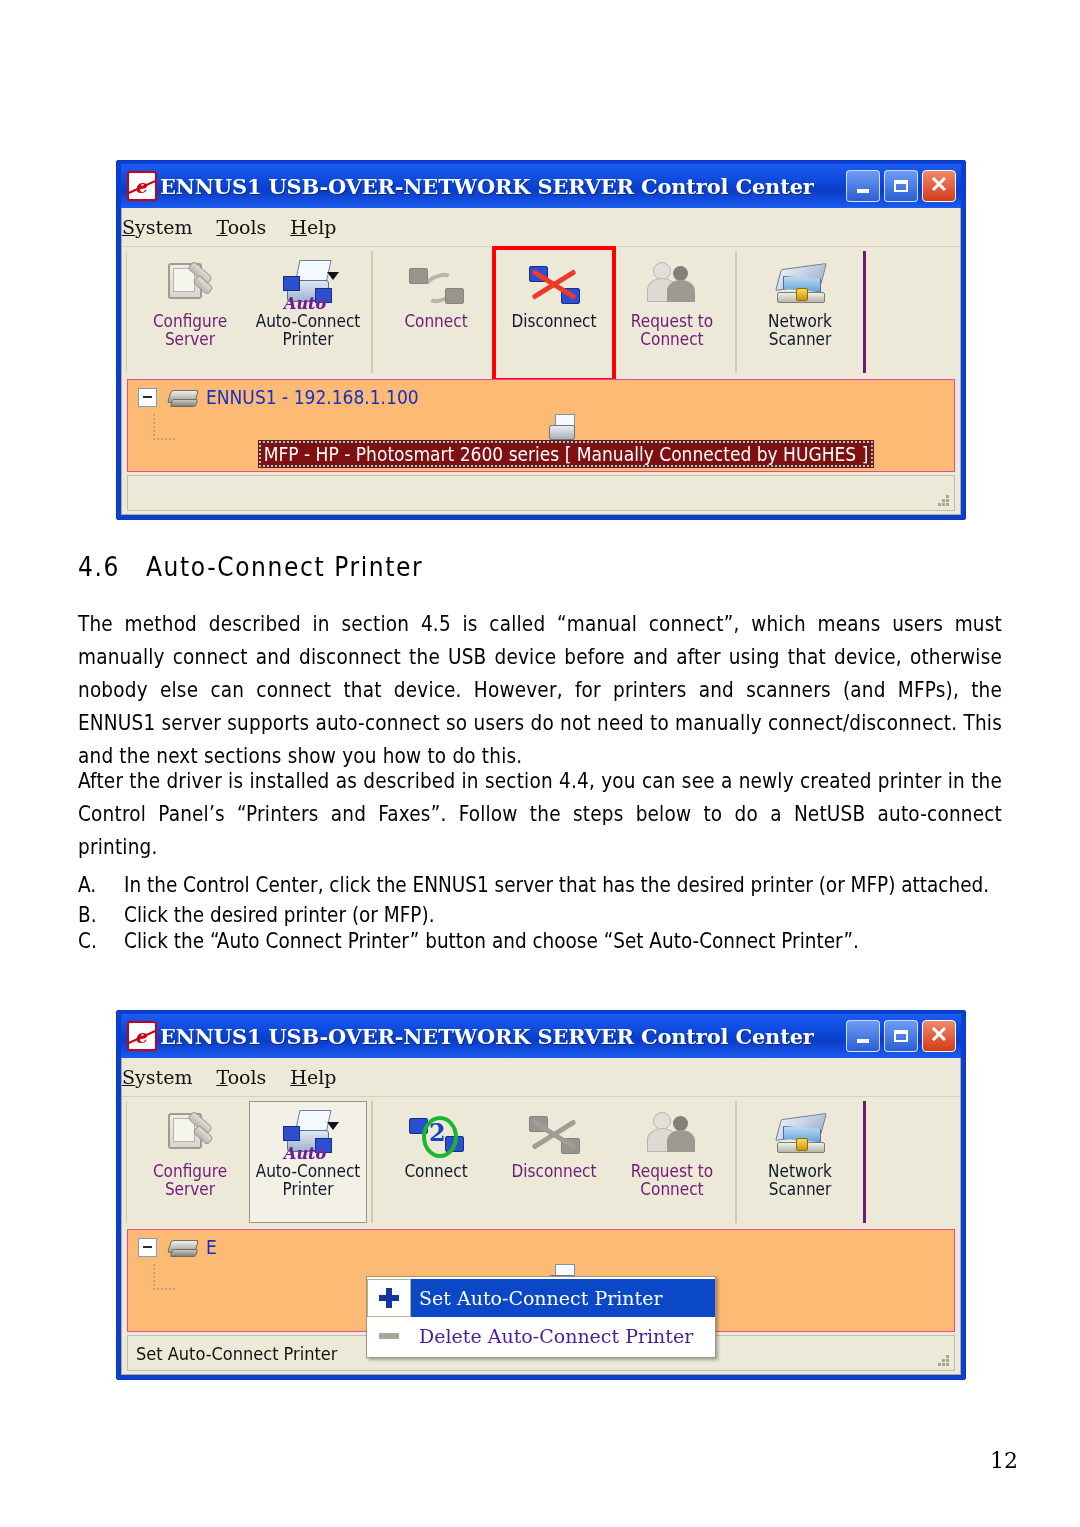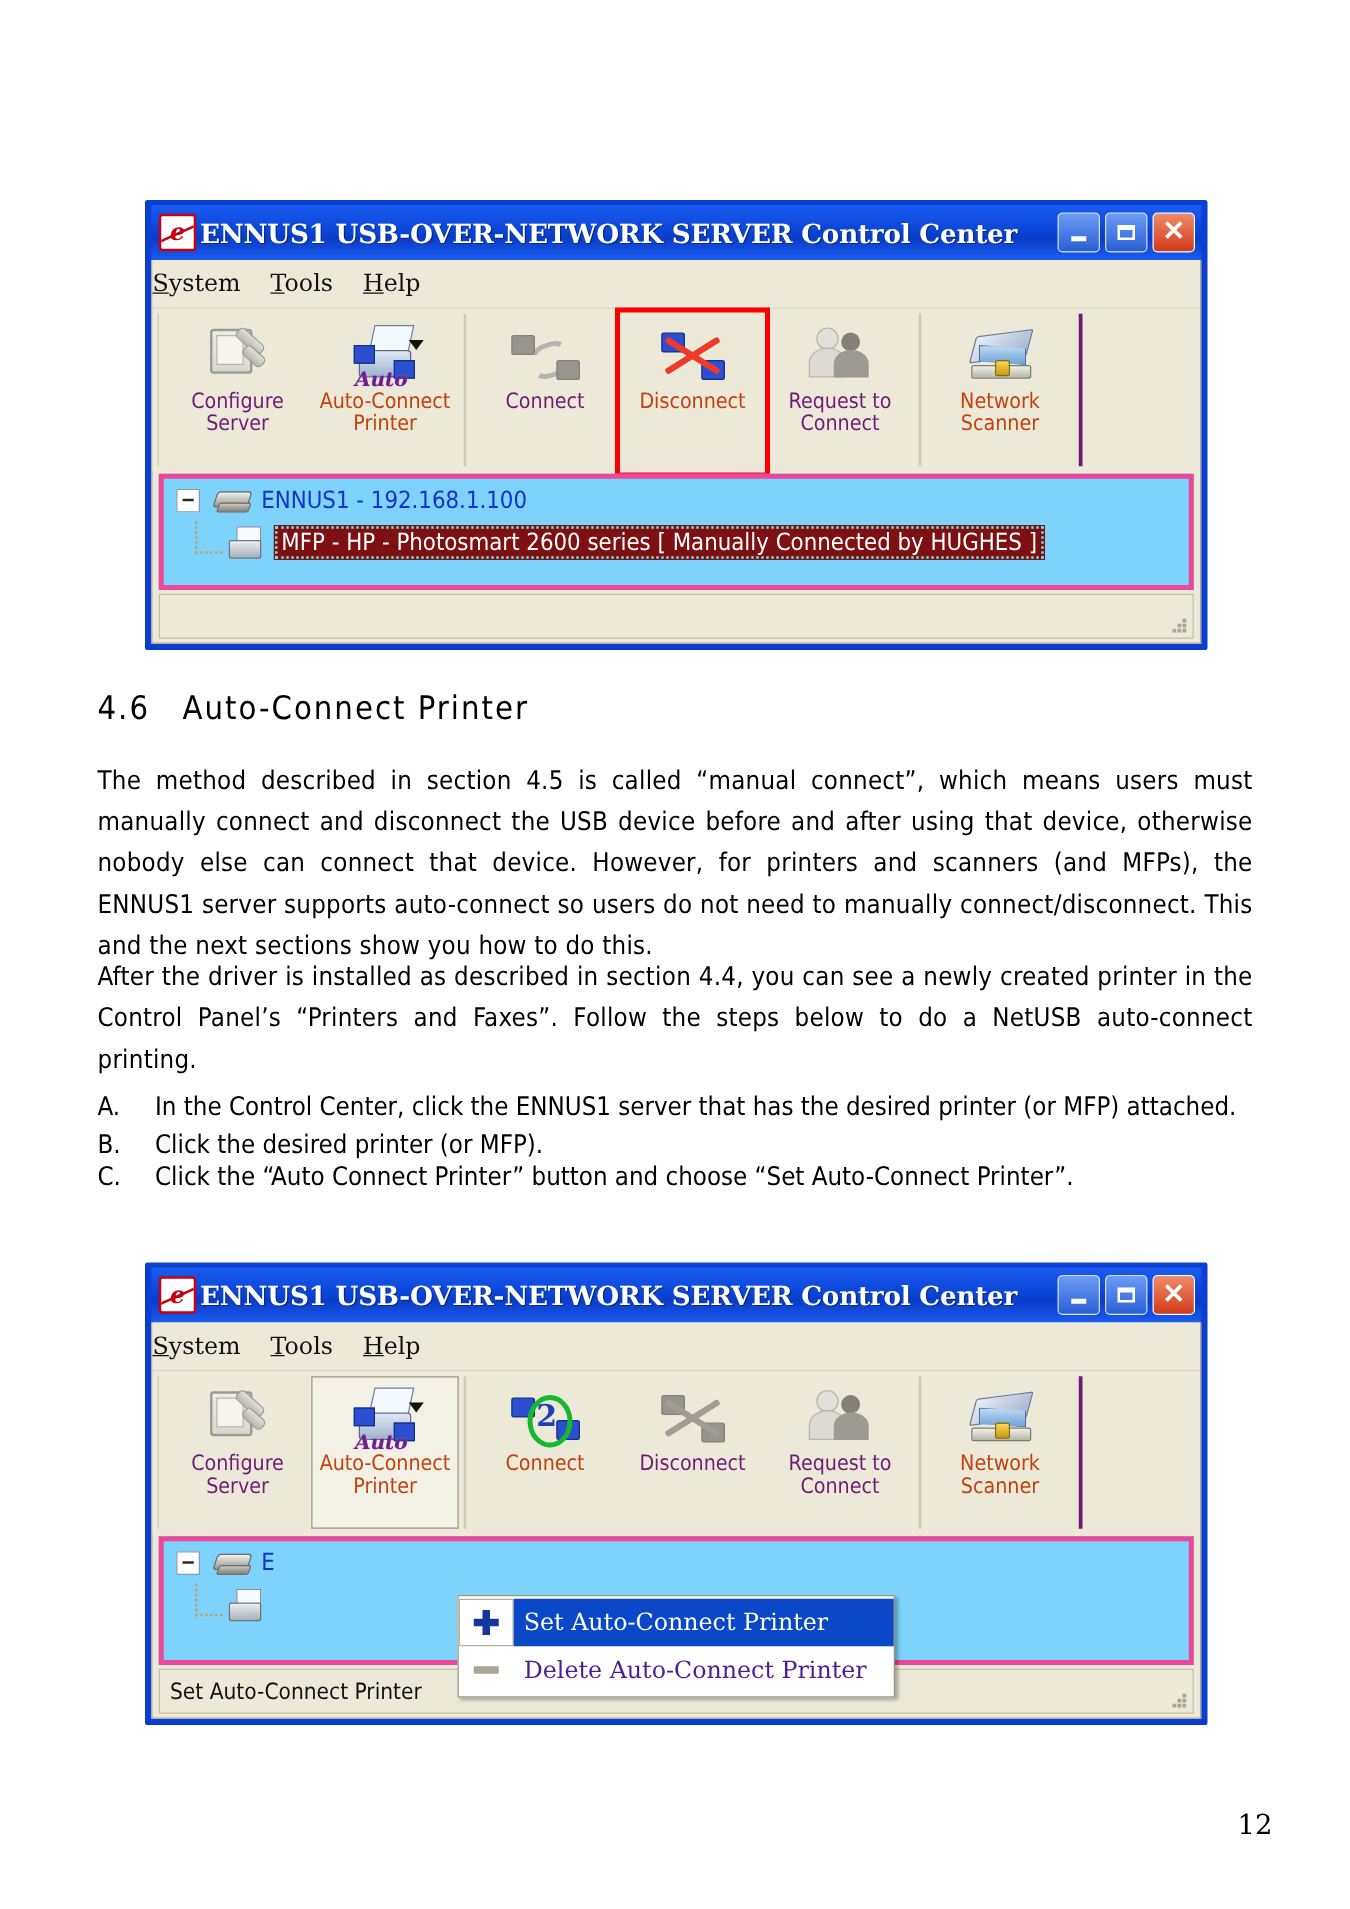--- a/index.html
+++ b/index.html
@@ -165,21 +165,21 @@
   .tb-ico {
     width: 54px; height: 52px;
     position: relative;
     margin-bottom: 2px;
   }
   .tb-label {
     font-family: "DejaVu Sans Condensed", "DejaVu Sans", sans-serif;
     font-size: 17px;
     line-height: 1.08;
     text-align: center;
-    color: #c2410c;
+    color: #0f172a;
     white-space: pre-line;
   }
   .tb-btn.disabled .tb-label { color: #701a75; }
   .tb-btn.disabled .tb-ico { filter: grayscale(1) opacity(.55); }
 
   .red-box {
     position: absolute;
     border: 4px solid #ff0000;
     box-sizing: border-box;
     pointer-events: none;
@@ -285,33 +285,33 @@
     position: absolute; left: 30px; top: 22px; width: 18px; height: 8px;
     background: linear-gradient(180deg,#d7d7cf,#8f8f87);
     border: 1px solid #5d5d57; border-radius: 4px;
     transform: rotate(42deg);
   }
 
   
   .treepanel {
     flex: 1 1 auto;
     margin: 2px 5px 0 5px;
-    background: #7dd3fc;
-    border: 4px solid #ec4899;
+    background: #fdba74;
+    border: 1px solid #ec4899;
     position: relative;
     overflow: hidden;
   }
   .tree-row {
     display: flex;
     align-items: center;
     padding-left: 10px;
     height: 34px;
     white-space: nowrap;
   }
-  .tree-row.child { padding-left: 50px; }
+  .tree-row.child { padding-left: 50px; flex-direction: column; }
   .expander {
     width: 17px; height: 17px;
     border: 1px solid #7f9db9;
     background: #fff;
     display: flex; align-items: center; justify-content: center;
     margin-right: 10px;
     flex: 0 0 auto;
   }
   .expander::before {
     content:""; width: 9px; height: 2px; background: #2a2a2a;

